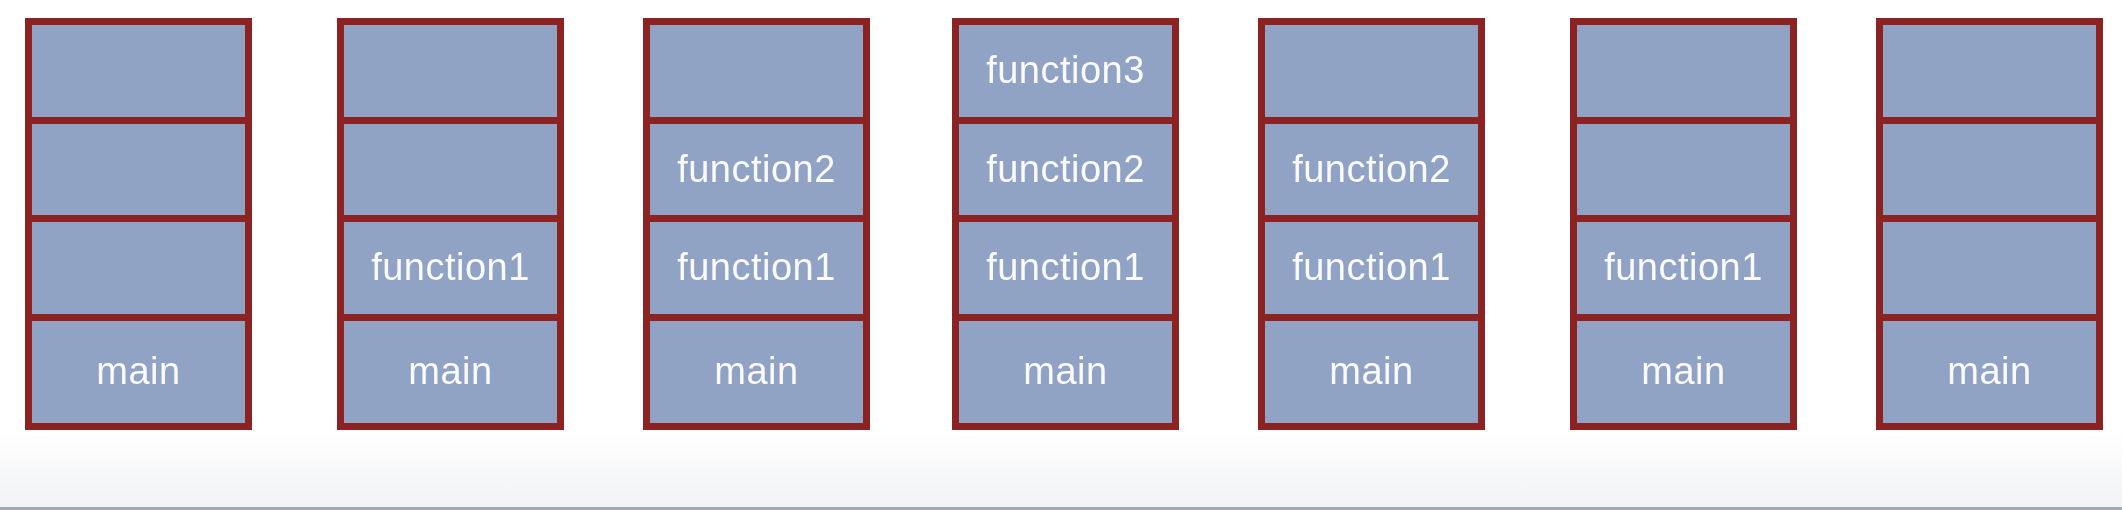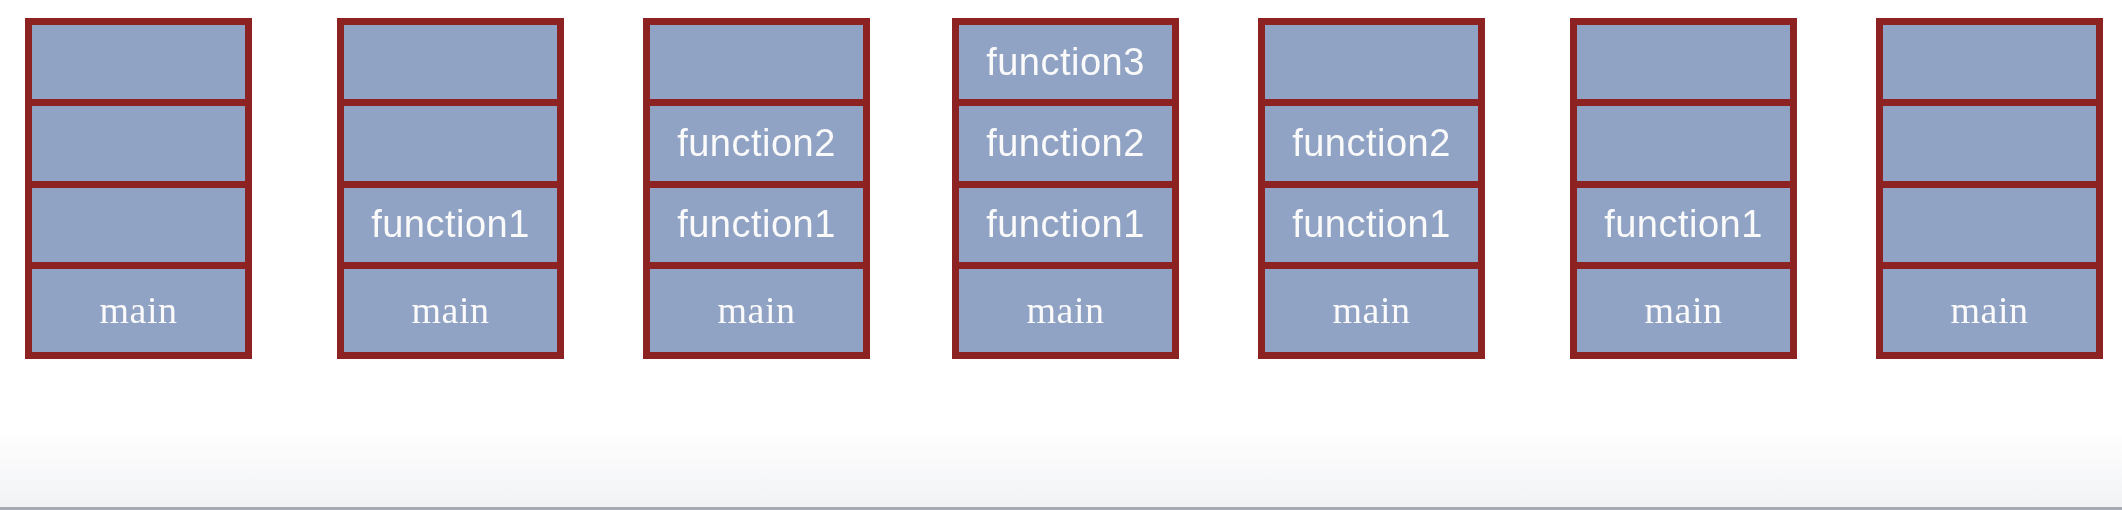--- a/index.html
+++ b/index.html
@@ -17,21 +17,21 @@
     position: relative;
     width: 2122px;
     height: 510px;
     overflow: hidden;
     background: linear-gradient(180deg, #ffffff 0%, #ffffff 84%, var(--background-fade) 99%);
   }
   .stack {
     position: absolute;
     top: 18px;
     width: 227px;
-    height: 341px;
+    height: 412px;
     box-sizing: border-box;
     background: var(--frame-border);
     padding: 7px;
     display: flex;
     flex-direction: column;
     gap: 7px;
   }
   .s1 { left: 25px; }
   .s2 { left: 337px; }
   .s3 { left: 643px; }
@@ -40,21 +40,21 @@
   .s6 { left: 1570px; }
   .s7 { left: 1876px; }
   .frame {
     flex: 1 1 0;
     background: var(--frame-fill);
     display: flex;
     align-items: center;
     justify-content: center;
     overflow: hidden;
   }
-  .frame:last-child { flex-grow: 1.12; font-family: Liberation Serif, serif; }
+  .frame:last-child { flex-grow: 1.12; }
   .frame-label {
     color: var(--label-text);
     font-size: 38px;
     font-weight: 300;
     letter-spacing: 0.5px;
     white-space: nowrap;
   }
   .bottom-rule {
     position: absolute;
     left: 0;

